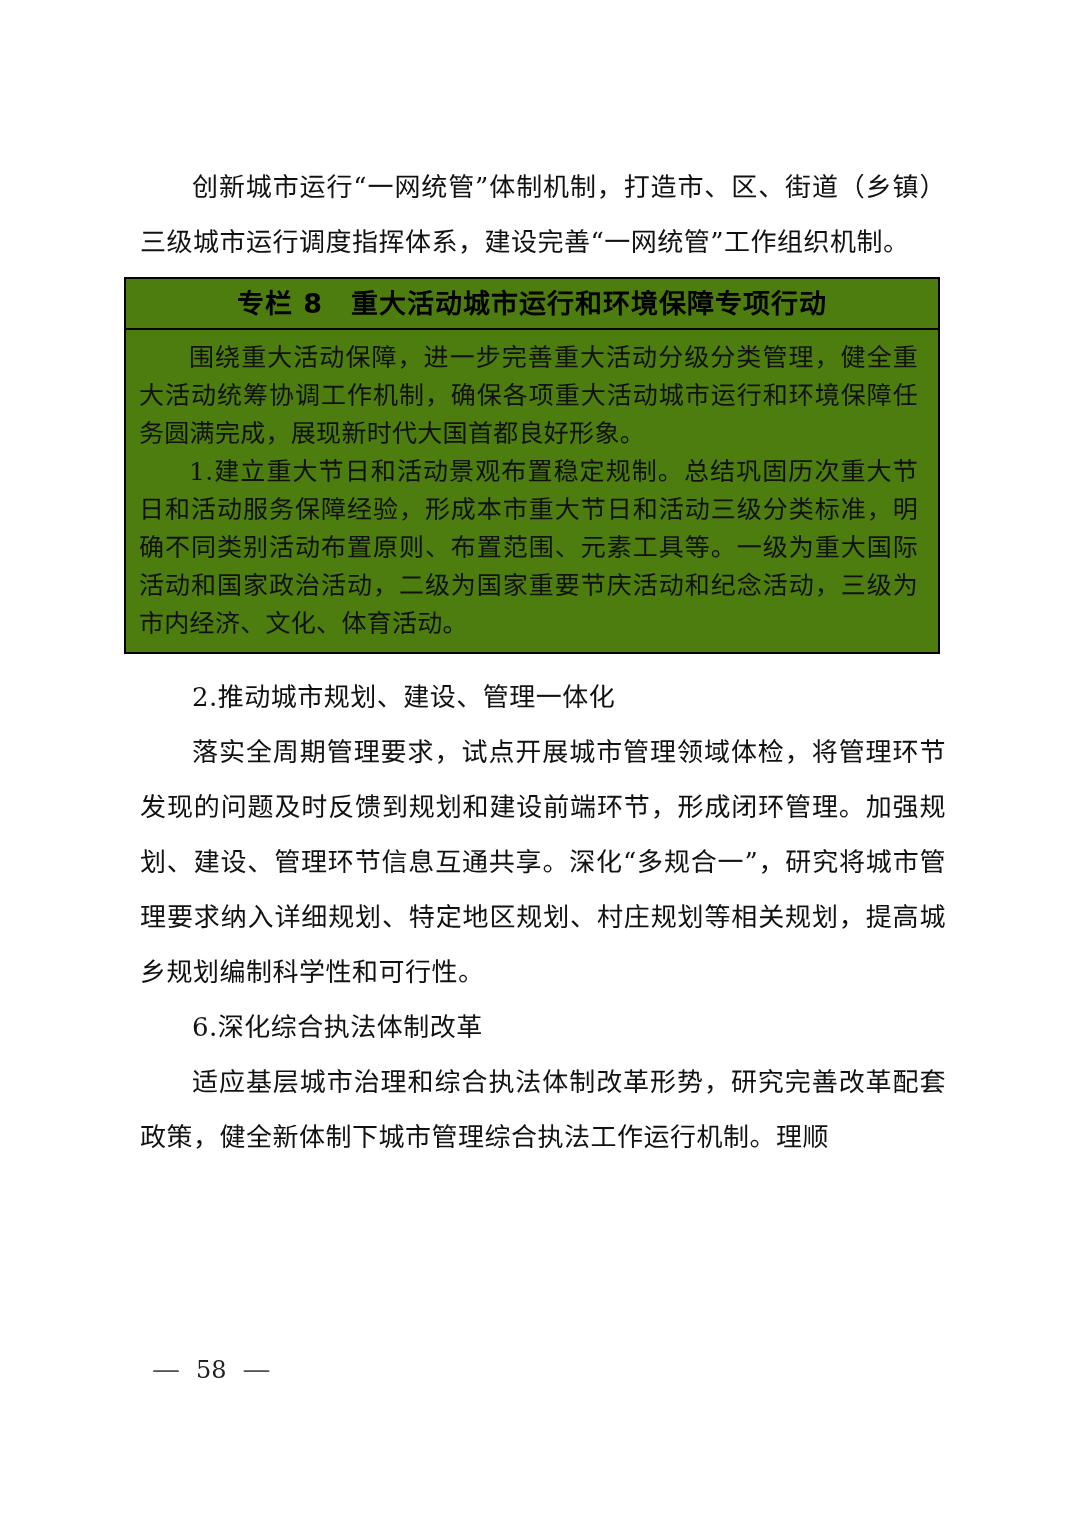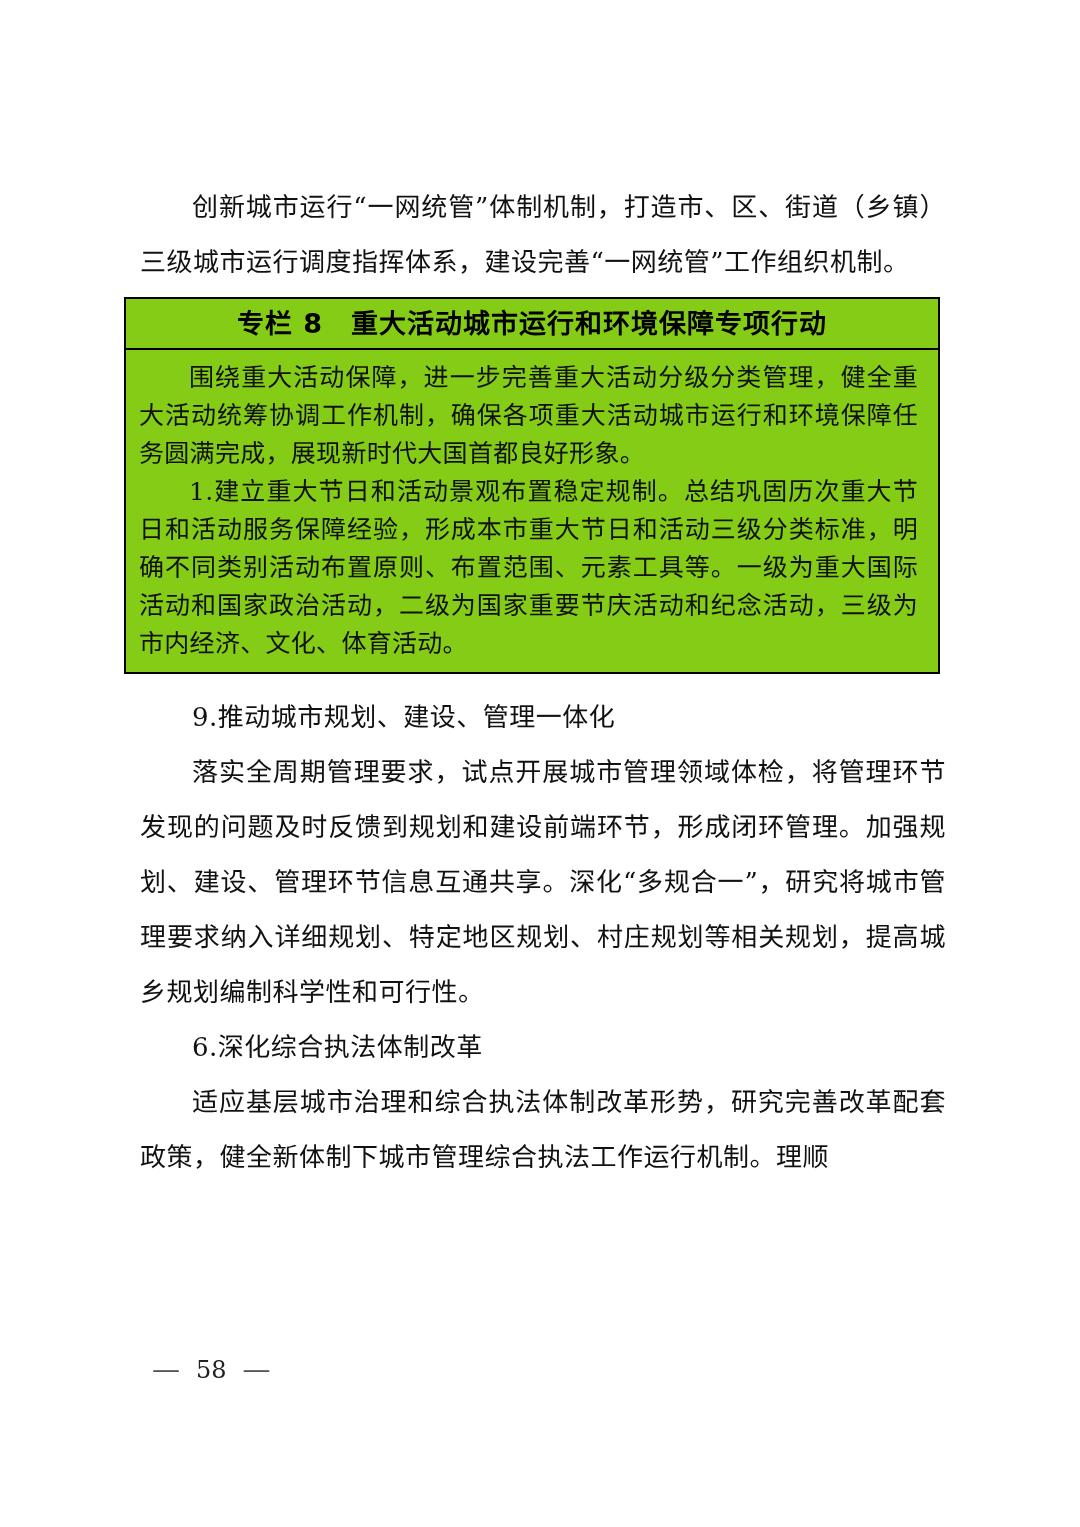--- a/index.html
+++ b/index.html
@@ -11,41 +11,41 @@
     width: 1080px;
     height: 1527px;
     position: relative;
     font-family: "DejaVu Serif", "Liberation Serif", serif;
     color: #111111;
     overflow: hidden;
   }
   .content {
     position: absolute;
     left: 140px;
-    top: 180px;
+    top: 160px;
     width: 806px;
   }
   .para {
     margin: 0;
     font-size: 26px;
     line-height: 55px;
     text-align: justify;
     text-indent: 2em;
     letter-spacing: 0.5px;
     color: #111111;
   }
   .heading {
     text-align: left;
   }
   .panel {
     box-sizing: border-box;
     width: 816px;
     margin: 7px 0 16px -16px;
     border: 2px solid #000000;
-    background: #84cc16;
+    background: #4d7c0f;
   }
   .panel-title {
     height: 49px;
     line-height: 49px;
     text-align: center;
     font-family: "DejaVu Sans", "Liberation Sans", sans-serif;
     font-weight: 700;
     font-size: 27px;
     letter-spacing: 1px;
     border-bottom: 2px solid #000000;
@@ -92,21 +92,21 @@
   <p class="para">创新城市运行“一网统管”体制机制，打造市、区、街道（乡镇）三级城市运行调度指挥体系，建设完善“一网统管”工作组织机制。</p>
 
   <div class="panel">
     <div class="panel-title">专栏 8　重大活动城市运行和环境保障专项行动</div>
     <div class="panel-body">
       <p class="panel-para">围绕重大活动保障，进一步完善重大活动分级分类管理，健全重大活动统筹协调工作机制，确保各项重大活动城市运行和环境保障任务圆满完成，展现新时代大国首都良好形象。</p>
       <p class="panel-para">1.建立重大节日和活动景观布置稳定规制。总结巩固历次重大节日和活动服务保障经验，形成本市重大节日和活动三级分类标准，明确不同类别活动布置原则、布置范围、元素工具等。一级为重大国际活动和国家政治活动，二级为国家重要节庆活动和纪念活动，三级为市内经济、文化、体育活动。</p>
     </div>
   </div>
 
-  <p class="para heading">9.推动城市规划、建设、管理一体化</p>
+  <p class="para heading">2.推动城市规划、建设、管理一体化</p>
 
   <p class="para">落实全周期管理要求，试点开展城市管理领域体检，将管理环节发现的问题及时反馈到规划和建设前端环节，形成闭环管理。加强规划、建设、管理环节信息互通共享。深化“多规合一”，研究将城市管理要求纳入详细规划、特定地区规划、村庄规划等相关规划，提高城乡规划编制科学性和可行性。</p>
 
   <p class="para heading">6.深化综合执法体制改革</p>
 
   <p class="para">适应基层城市治理和综合执法体制改革形势，研究完善改革配套政策，健全新体制下城市管理综合执法工作运行机制。理顺</p>
 
 </div>
 
 <div class="page-footer">

